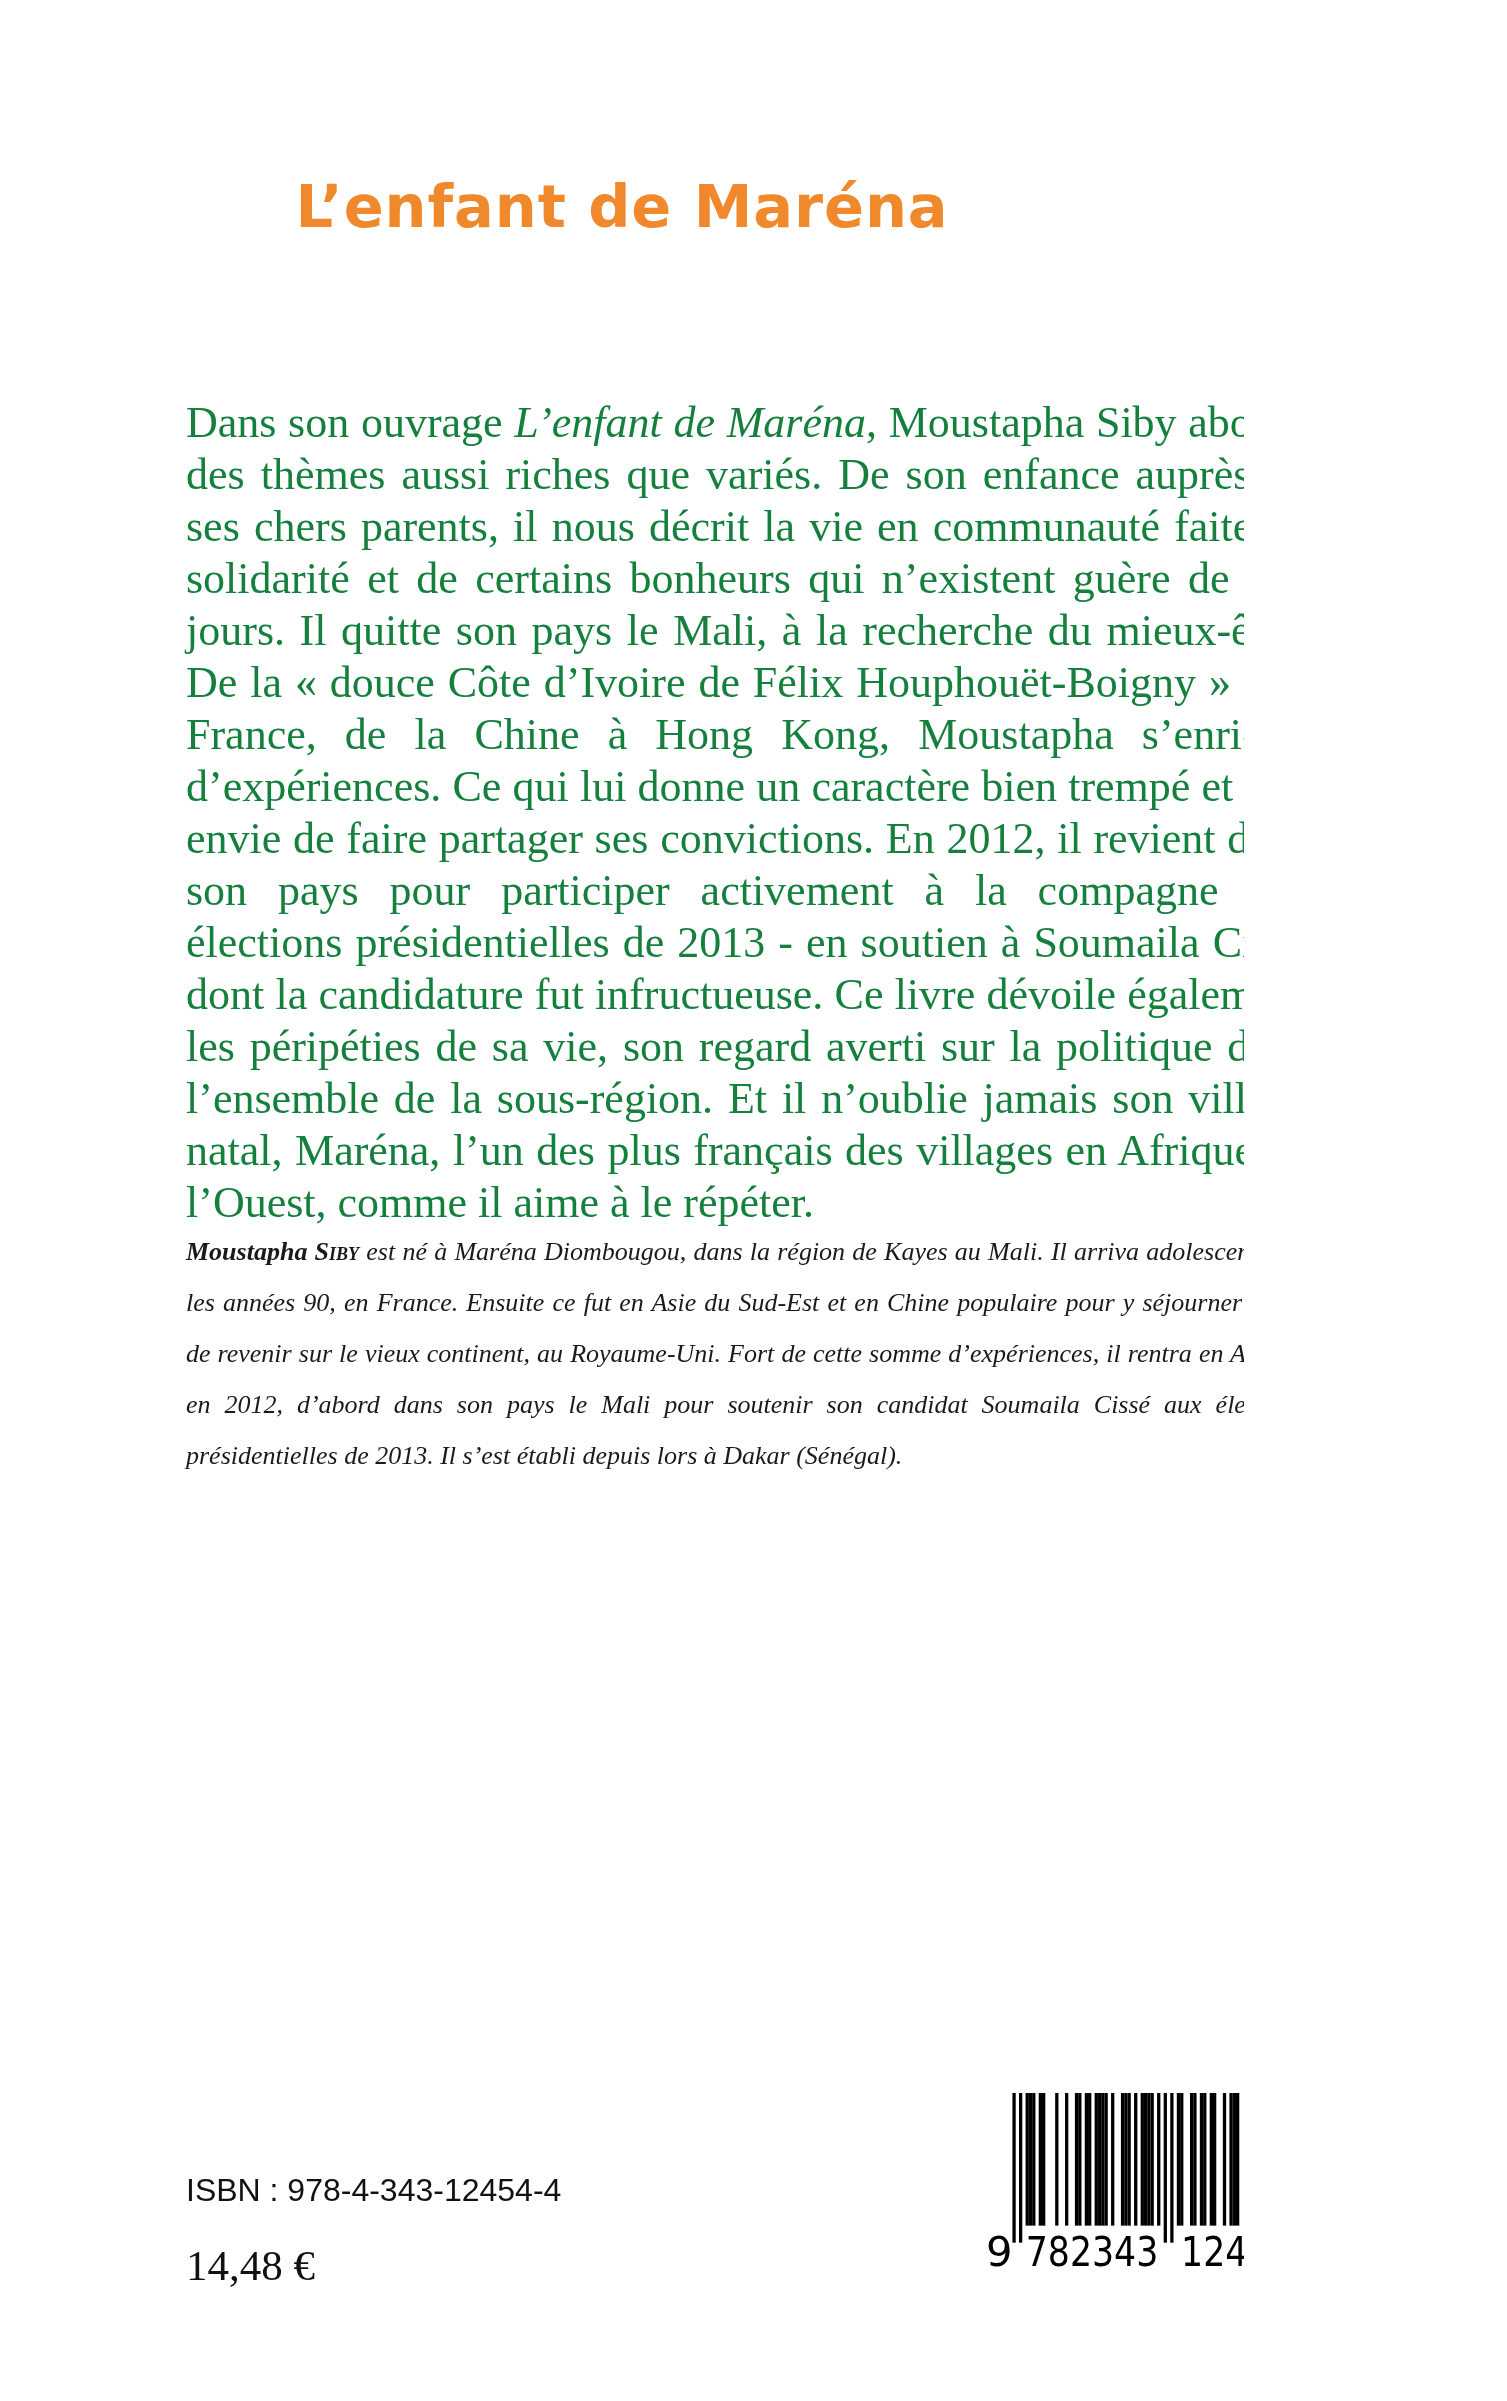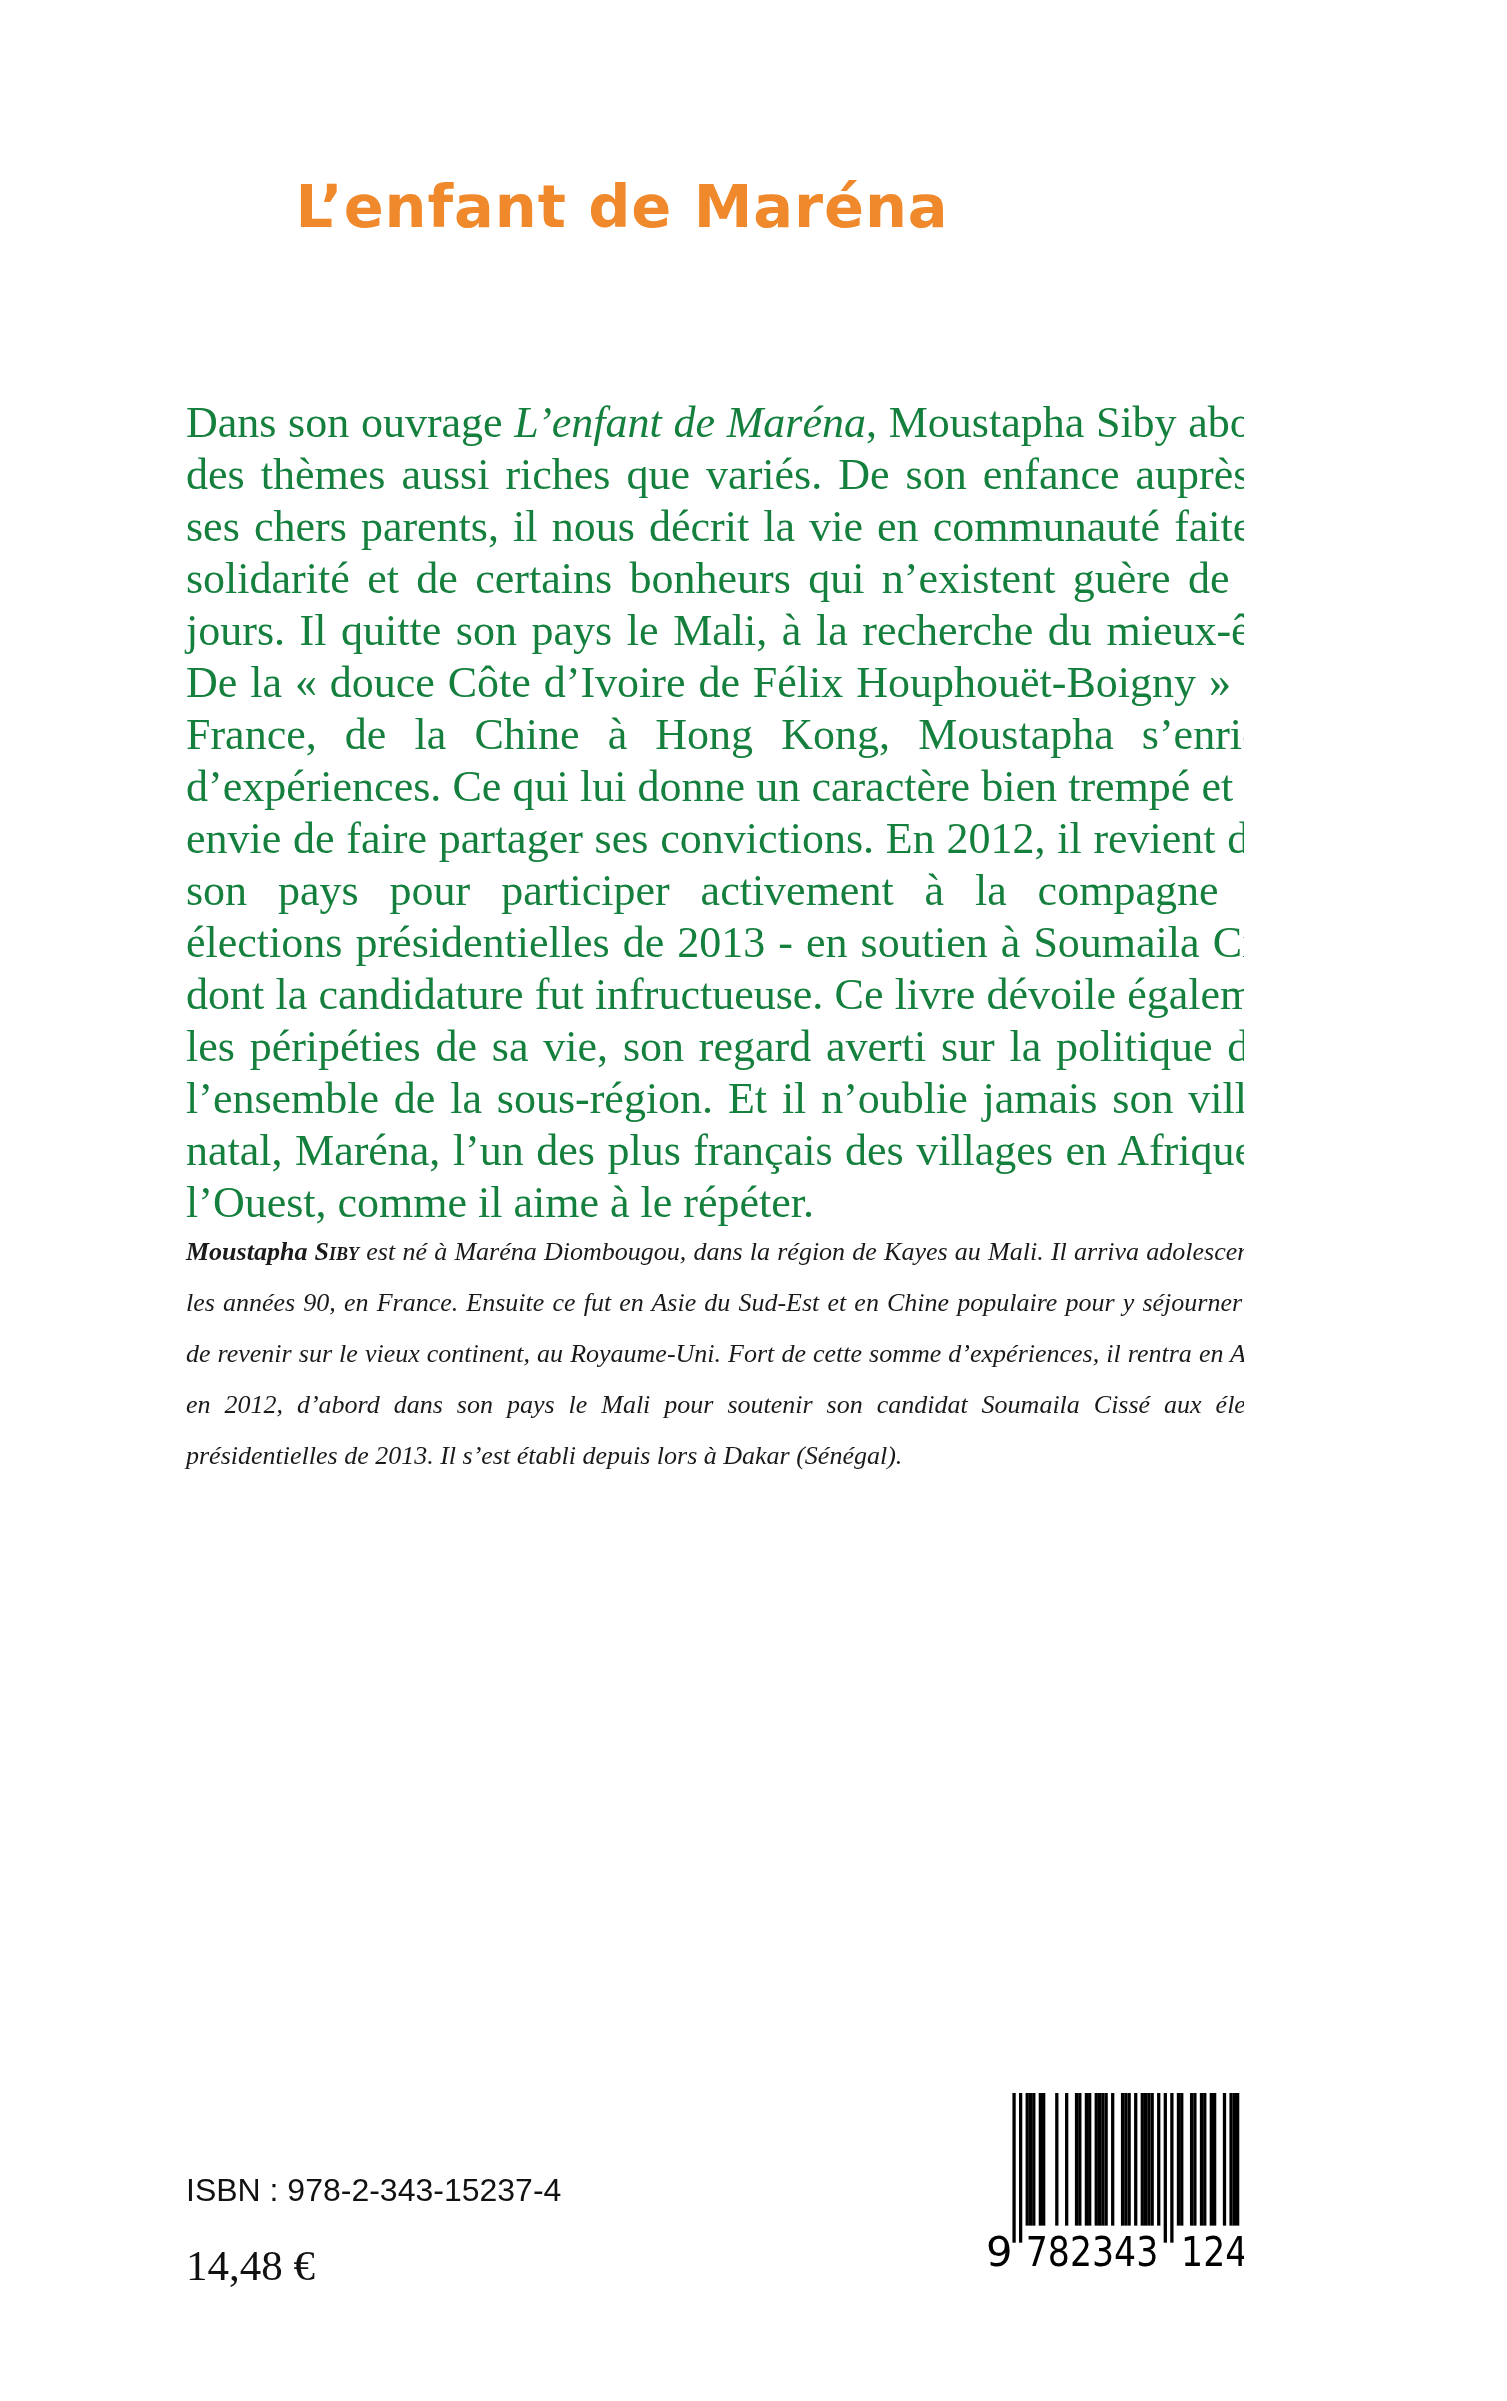--- a/index.html
+++ b/index.html
@@ -89,21 +89,21 @@
 <body>
 
 <div class="page">
 
   <h1 class="title">L’enfant de Maréna</h1>
 
   <p class="synopsis"><span class="seg seg-normal">Dans son ouvrage </span><span class="seg seg-italic">L’enfant de Maréna</span><span class="seg seg-normal">, Moustapha Siby aborde des thèmes aussi riches que variés. De son enfance auprès de ses chers parents, il nous décrit la vie en communauté faite de solidarité et de certains bonheurs qui n’existent guère de nos jours. Il quitte son pays le Mali, à la recherche du mieux-être. De la « douce Côte d’Ivoire de Félix Houphouët-Boigny » à la France, de la Chine à Hong Kong, Moustapha s’enrichit d’expériences. Ce qui lui donne un caractère bien trempé et une envie de faire partager ses convictions. En 2012, il revient dans son pays pour participer activement à la compagne des élections présidentielles de 2013 - en soutien à Soumaila Cissé dont la candidature fut infructueuse. Ce livre dévoile également les péripéties de sa vie, son regard averti sur la politique dans l’ensemble de la sous-région. Et il n’oublie jamais son village natal, Maréna, l’un des plus français des villages en Afrique de l’Ouest, comme il aime à le répéter.</span></p>
 
   <p class="bio"><span class="seg seg-bold-italic">Moustapha </span><span class="seg seg-bold-italic-sc">Siby</span><span class="seg seg-italic"> est né à Maréna Diombougou, dans la région de Kayes au Mali. Il arriva adolescent vers les années 90, en France. Ensuite ce fut en Asie du Sud-Est et en Chine populaire pour y séjourner avant de revenir sur le vieux continent, au Royaume-Uni. Fort de cette somme d’expériences, il rentra en Afrique en 2012, d’abord dans son pays le Mali pour soutenir son candidat Soumaila Cissé aux élections présidentielles de 2013. Il s’est établi depuis lors à Dakar (Sénégal).</span></p>
 
-  <div class="isbn">ISBN : 978-2-343-15237-4</div>
+  <div class="isbn">ISBN : 978-4-343-12454-4</div>
 
   <div class="price">14,48 €</div>
 
   <div class="barcode">
       <svg width="343" height="180" viewBox="0 0 362 190" preserveAspectRatio="none">
         <rect x="30.00" y="0" width="3.47" height="158" fill="#000"></rect>
         <rect x="36.94" y="0" width="3.47" height="158" fill="#000"></rect>
         <rect x="43.88" y="0" width="3.47" height="140" fill="#000"></rect>
         <rect x="47.35" y="0" width="3.47" height="140" fill="#000"></rect>
         <rect x="50.82" y="0" width="3.47" height="140" fill="#000"></rect>

